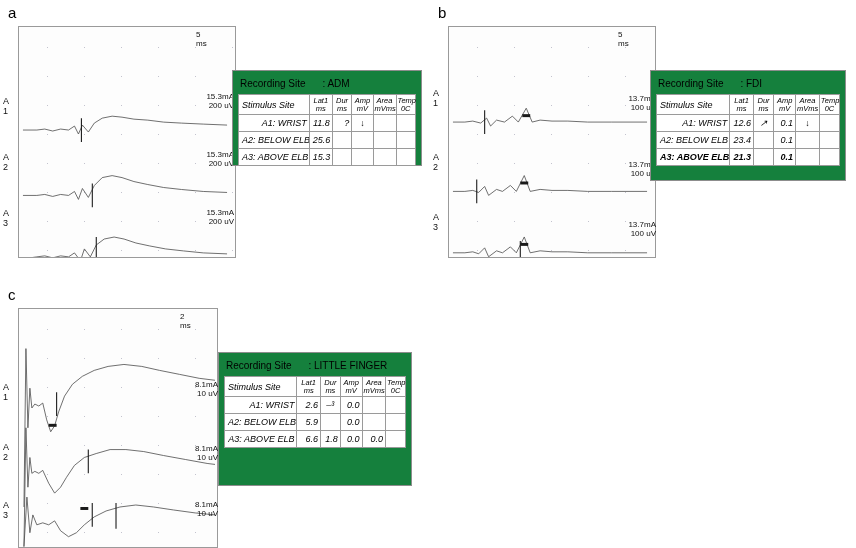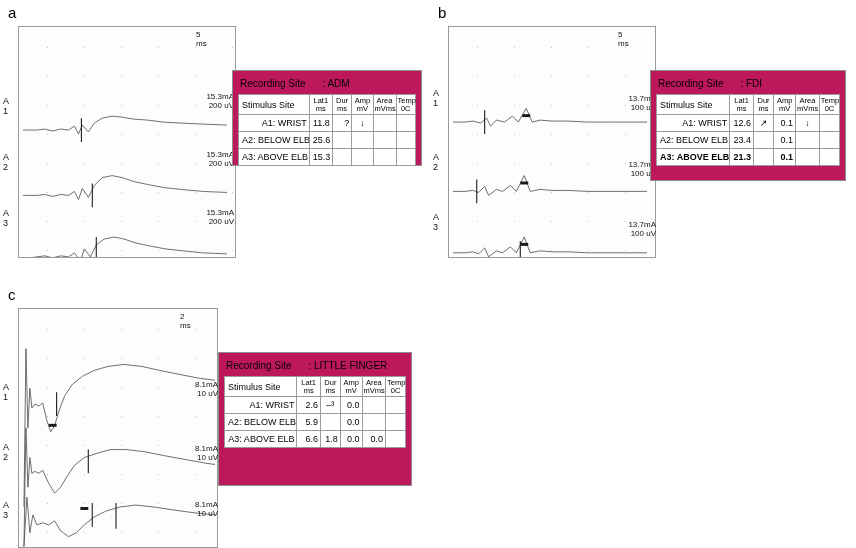--- a/index.html
+++ b/index.html
@@ -66,36 +66,37 @@
     position: absolute;
     font-size: 9px;
     line-height: 10px;
     color: #111;
   }
 
   
   .table-wrap {
     position: absolute;
     border: 1px solid #8d8d8d;
-    background: #be185d;
+    background: #15803d;
     box-sizing: border-box;
     padding: 4px 5px 4px 5px;
   }
   .rec-site-line {
     font-size: 10px;
     margin: 3px 0 5px 2px;
     white-space: nowrap;
   }
   .rec-site-line .rs-label { display: inline-block; }
   .rec-site-line .rs-value { display: inline-block; margin-left: 14px; }
 
   table.emg {
     border-collapse: collapse;
     width: 100%;
     table-layout: fixed;
+    font-style: italic;
   }
   table.emg th, table.emg td {
     border: 1px solid #9a9a9a;
     font-size: 9px;
     font-family: "Liberation Sans", sans-serif;
     padding: 1px 2px;
     height: 14px;
     vertical-align: middle;
     background: #fff;
   }

